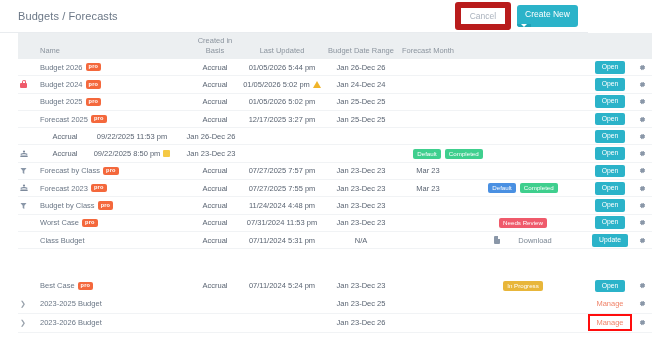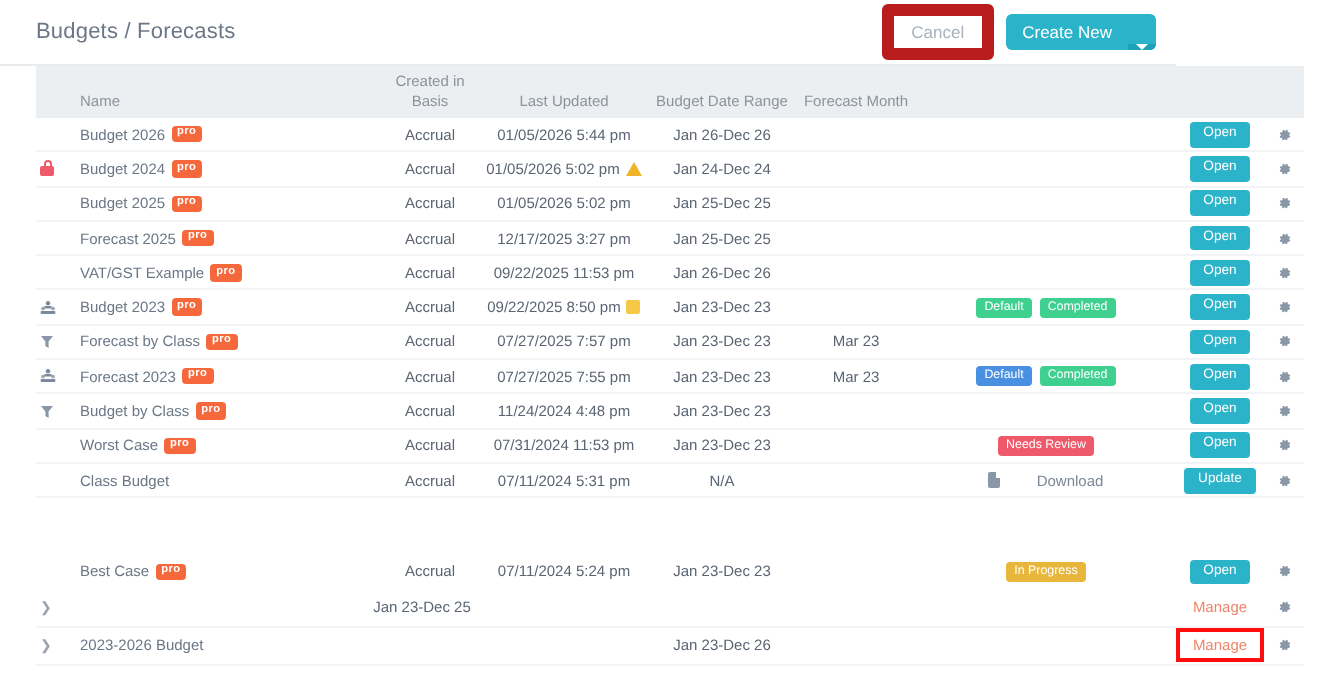--- a/index.html
+++ b/index.html
@@ -25,23 +25,24 @@
     flex: 1;
   }
   .header-actions { display: flex; align-items: center; gap: 6px; }
   .btn-cancel {
     font-size: 8.5px; color: #aab2bd;
     background: #fff; border: 6px solid #b91c1c;
     border-radius: 3px; padding: 4px 9px; line-height: 1;
     cursor: pointer;
   }
   .btn-create {
-    display: flex; align-items: flex-end;
+    display: flex; align-items: flex-start;
     background: #2bb3c9; border-radius: 3px; overflow: hidden;
     cursor: pointer;
+    flex-direction: column;
   }
   .btn-create .lbl {
     font-size: 8.5px; color: #fff; padding: 5px 8px; line-height: 1;
   }
   .btn-create .caret {
     width: 14px; background: #1fa2b8;
     display: flex; align-items: center; justify-content: center;
   }
   .caret-glyph { width:0;height:0;border-left:3px solid transparent;border-right:3px solid transparent;border-top:3.5px solid #fff; }
 
@@ -270,24 +271,20 @@
             <svg class="gear" viewBox="0 0 16 16">
               <path fill="#8a97a8" d="M8 5.2A2.8 2.8 0 1 0 8 10.8 2.8 2.8 0 0 0 8 5.2zm0 4.2A1.4 1.4 0 1 1 8 6.6a1.4 1.4 0 0 1 0 2.8z"></path>
               <path fill="#8a97a8" d="M14 9.1l-1.3-.4a4.8 4.8 0 0 0 0-1.4l1.3-.4-.7-2.1-1.3.4a4.8 4.8 0 0 0-1-1l.4-1.3L9.3 2l-.4 1.3a4.8 4.8 0 0 0-1.4 0L7.1 2 5 2.7l.4 1.3a4.8 4.8 0 0 0-1 1L3.1 4.6 2 6.6l1.3.7a4.8 4.8 0 0 0 0 1.4L2 9.4l.7 2.1 1.3-.4a4.8 4.8 0 0 0 1 1L4.6 13.4l2 .7.4-1.3a4.8 4.8 0 0 0 1.4 0l.4 1.3 2.1-.7-.4-1.3a4.8 4.8 0 0 0 1-1l1.3.4z"></path>
             </svg>
           </div>
         </div>
         <div class="row">
           <div class="c-icon">
             <span></span>
           </div>
-          <div class="c-name">
-            <span class="name-text">VAT/GST Example</span>
-            <span class="pro">pro</span>
-          </div>
           <div class="c-basis">Accrual</div>
           <div class="c-upd">
             <span>09/22/2025 11:53 pm</span>
           </div>
           <div class="c-range">Jan 26-Dec 26</div>
           <div class="c-fmonth"></div>
           <div class="c-extra"></div>
           <div class="c-action">
             <button class="btn-open">Open</button>
           </div>
@@ -301,24 +298,20 @@
         <div class="row">
           <div class="c-icon">
             <svg class="ico" width="8" height="8" viewBox="0 0 16 16">
               <circle cx="8" cy="3.2" r="2.2" fill="#7d8a9c"></circle>
               <rect x="4.2" y="6" width="7.6" height="2.4" rx="1" fill="#7d8a9c"></rect>
               <circle cx="3" cy="8.6" r="1.9" fill="#9aa6b6"></circle>
               <circle cx="13" cy="8.6" r="1.9" fill="#9aa6b6"></circle>
               <rect x="0.6" y="11" width="14.8" height="3" rx="1" fill="#7d8a9c"></rect>
             </svg>
           </div>
-          <div class="c-name">
-            <span class="name-text">Budget 2023</span>
-            <span class="pro">pro</span>
-          </div>
           <div class="c-basis">Accrual</div>
           <div class="c-upd">
             <span>09/22/2025 8:50 pm</span>
             <span class="sq-ico"></span>
           </div>
           <div class="c-range">Jan 23-Dec 23</div>
           <div class="c-fmonth"></div>
           <div class="c-extra">
             <span class="pill green">Default</span>
             <span class="pill green">Completed</span>
@@ -505,20 +498,23 @@
           </div>
         </div>
       </div>
 
 
     <div id="groups-host">
         <div class="group-row">
           <div class="c-icon">
             <span class="chev">❯</span>
           </div>
+          <div class="c-name">
+            <span class="name-text">2023-2025 Budget</span>
+          </div>
           <div class="c-basis"></div>
           <div class="c-upd"></div>
           <div class="c-range">Jan 23-Dec 25</div>
           <div class="c-fmonth"></div>
           <div class="c-extra"></div>
           <div class="c-action">
             <span class="manage-wrap">
               <span class="manage-link">Manage</span>
             </span>
           </div>

